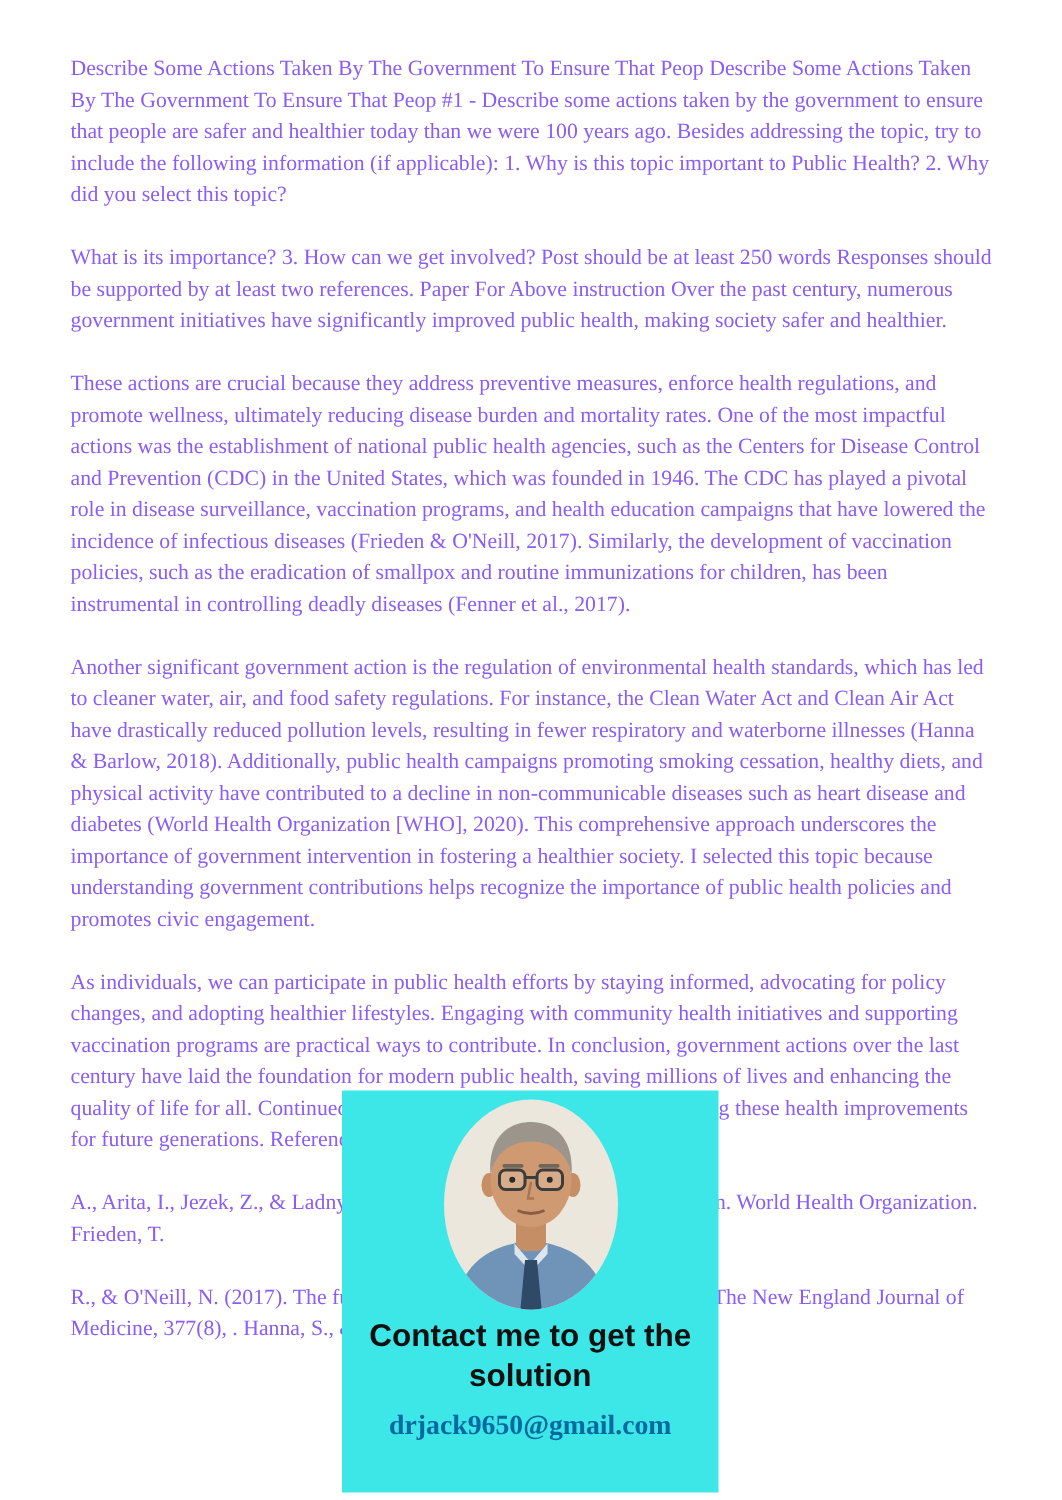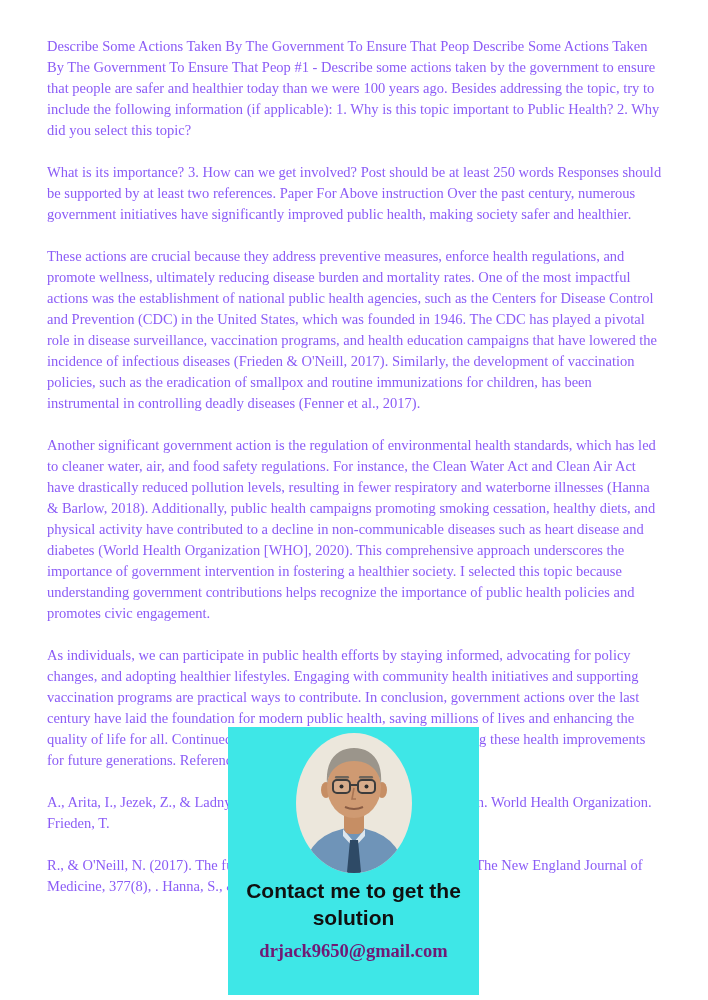--- a/index.html
+++ b/index.html
@@ -46,21 +46,21 @@
     line-height: 27px;
     color: #101010;
     margin-top: 3px;
     padding: 0 10px;
   }
   .contact-email {
     font-family: "Liberation Serif", serif;
     font-weight: bold;
     font-size: 18.5px;
     line-height: 24px;
-    color: #701a75;
+    color: #0369a1;
     margin-top: 8px;
   }
 </style>
 </head>
 <body>
 
 <div class="page">
 
   <div class="text-block">
     <p>Describe Some Actions Taken By The Government To Ensure That Peop Describe Some Actions Taken By The Government To Ensure That Peop #1 - Describe some actions taken by the government to ensure that people are safer and healthier today than we were 100 years ago. Besides addressing the topic, try to include the following information (if applicable): 1. Why is this topic important to Public Health? 2. Why did you select this topic?</p>

